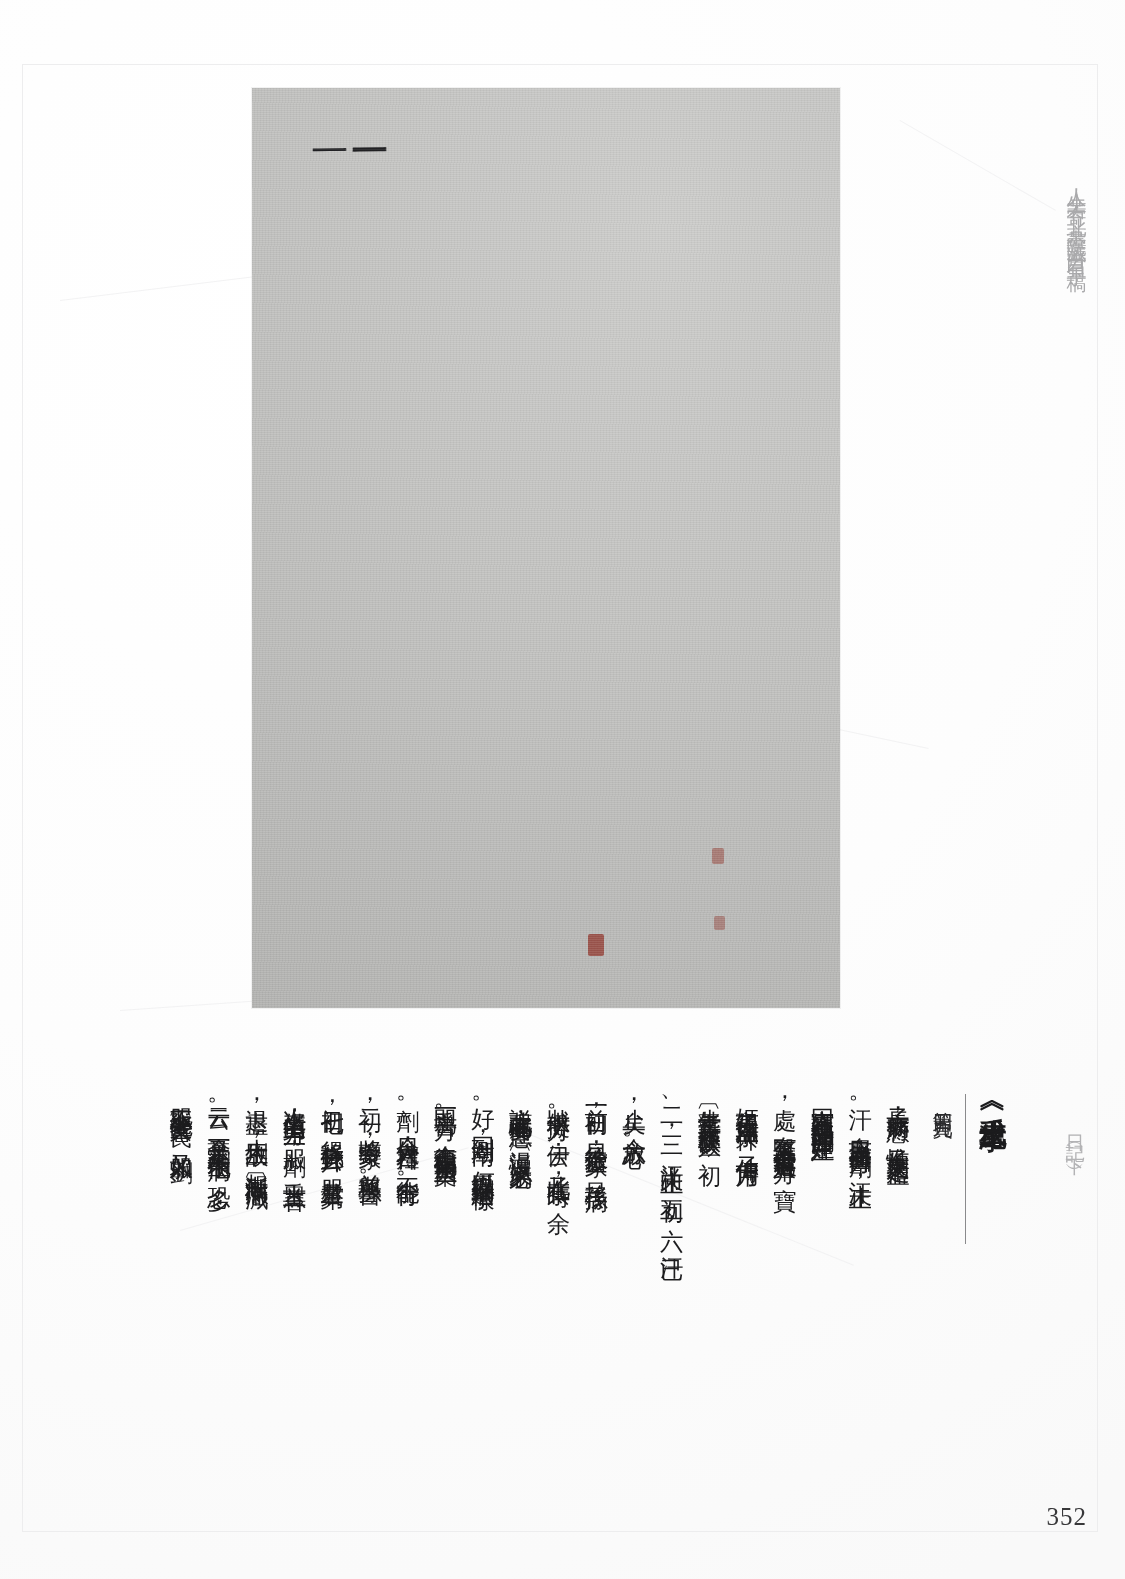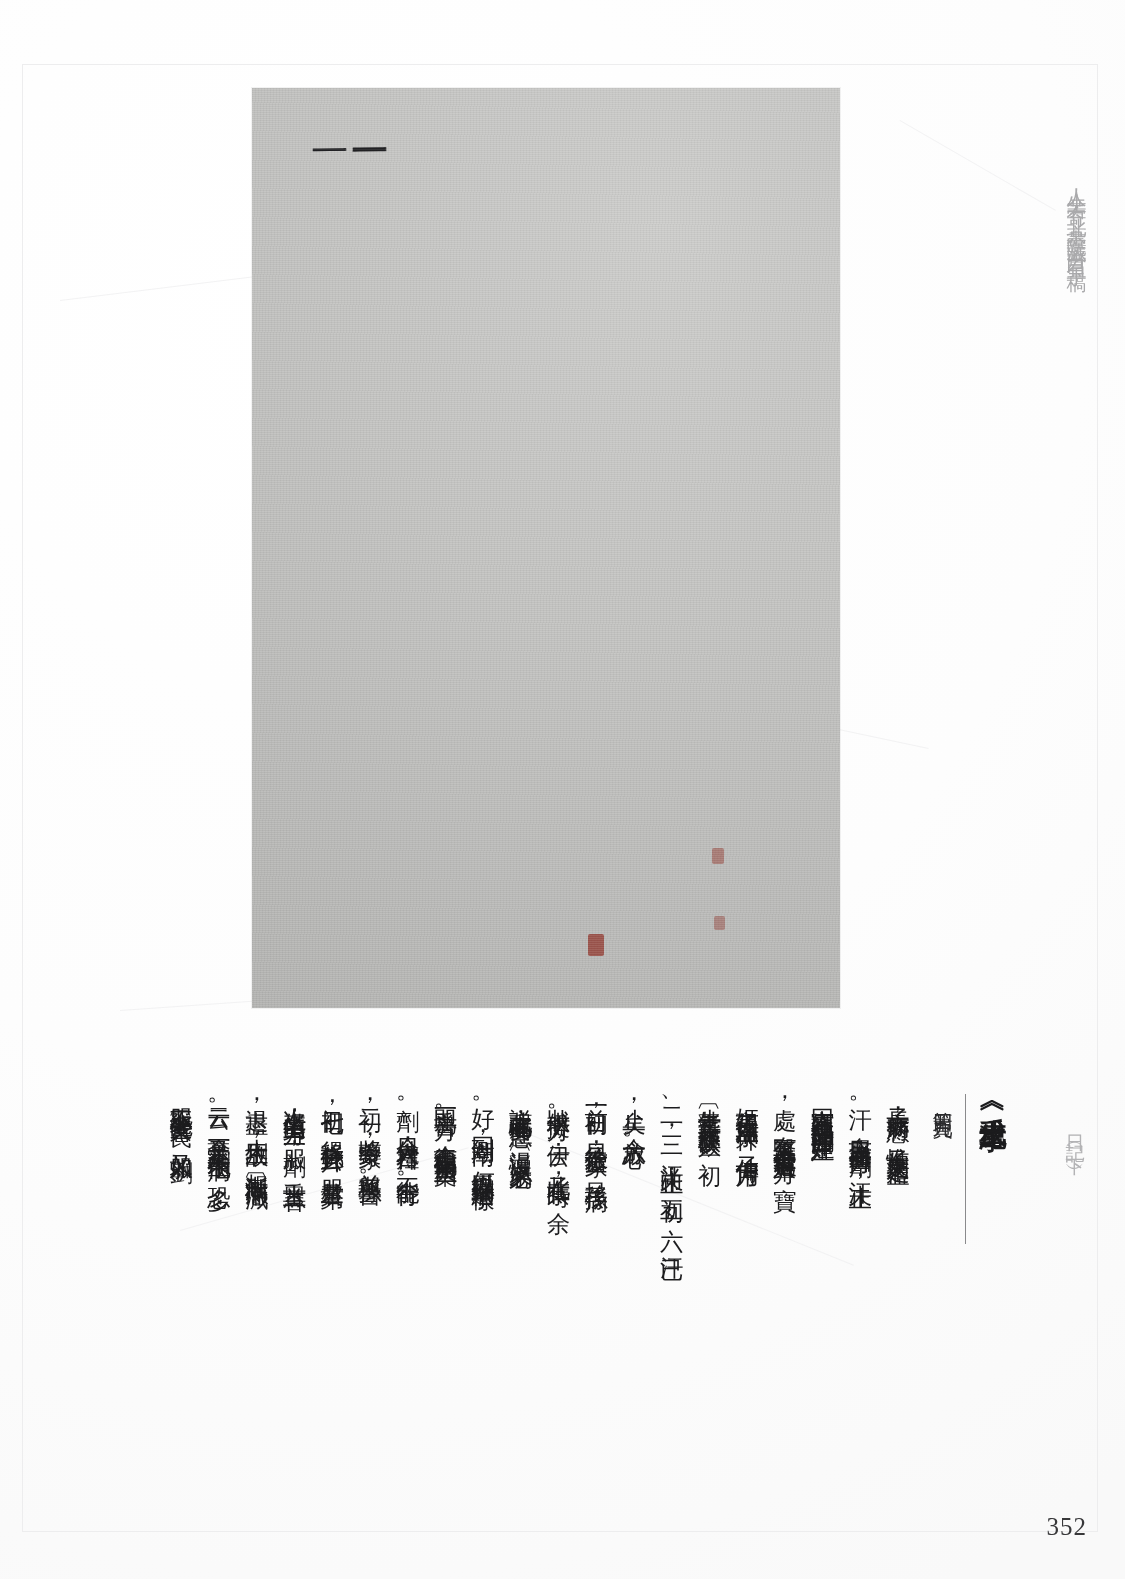--- a/index.html
+++ b/index.html
@@ -193,21 +193,21 @@
     color: #1c1c1e;
     white-space: nowrap;
     max-height: 372px;
     margin-left: 2px;
   }
 
   
   #folio {
     position: absolute;
     right: 38px;
-    bottom: 38px;
+    bottom: 48px;
     font-family: "Liberation Serif", "DejaVu Serif", serif;
     font-size: 25px;
     color: #38383a;
     letter-spacing: 1px;
   }
 </style>
 </head>
 <body>
 
 <div id="page">

